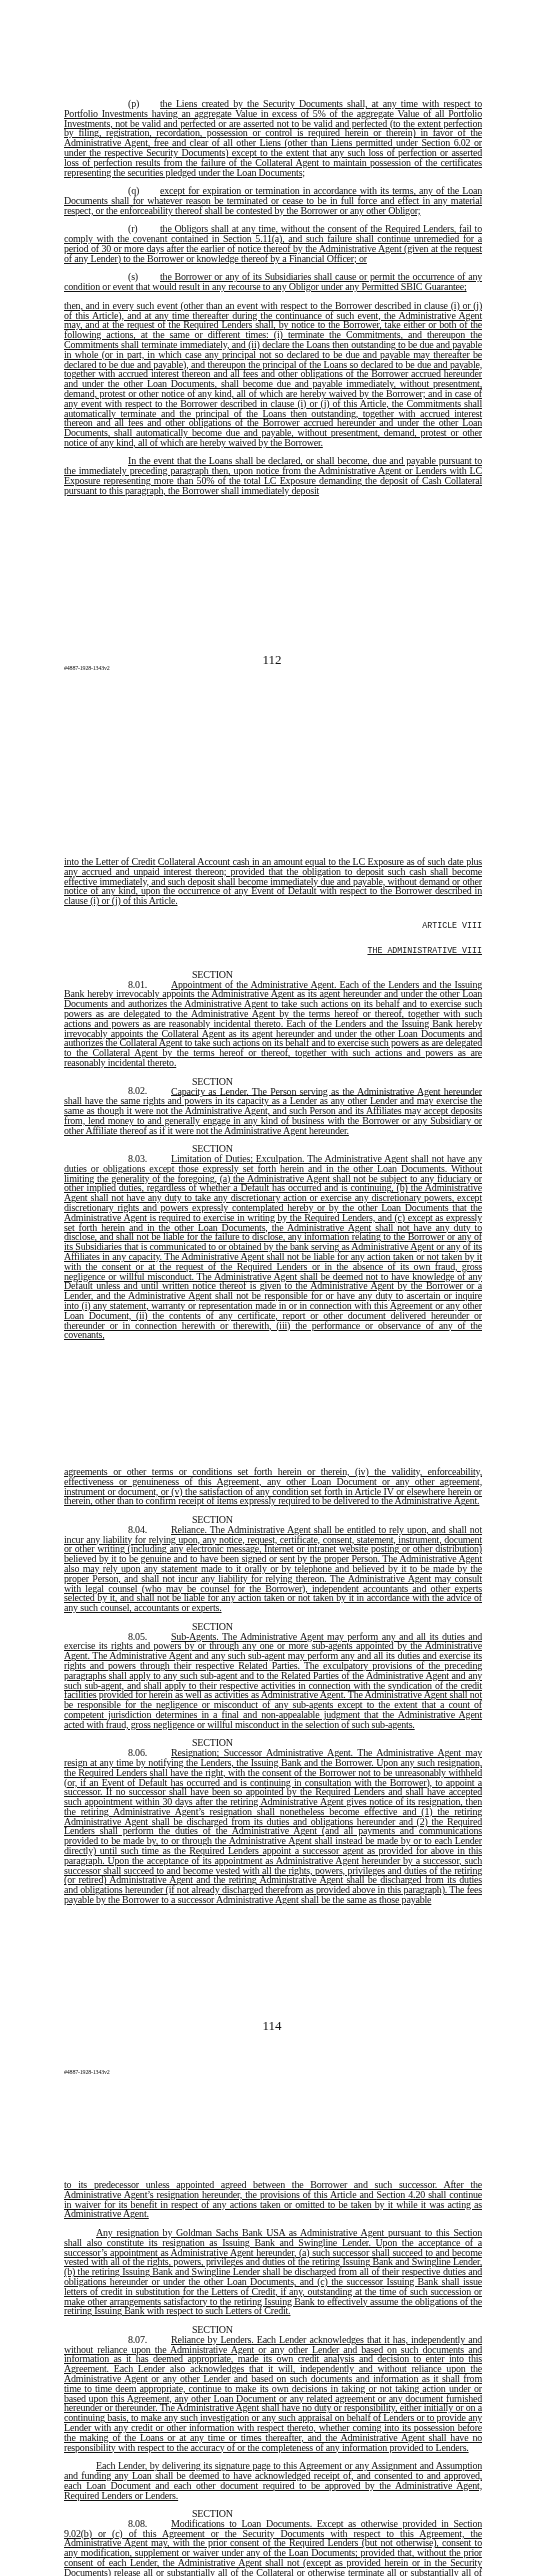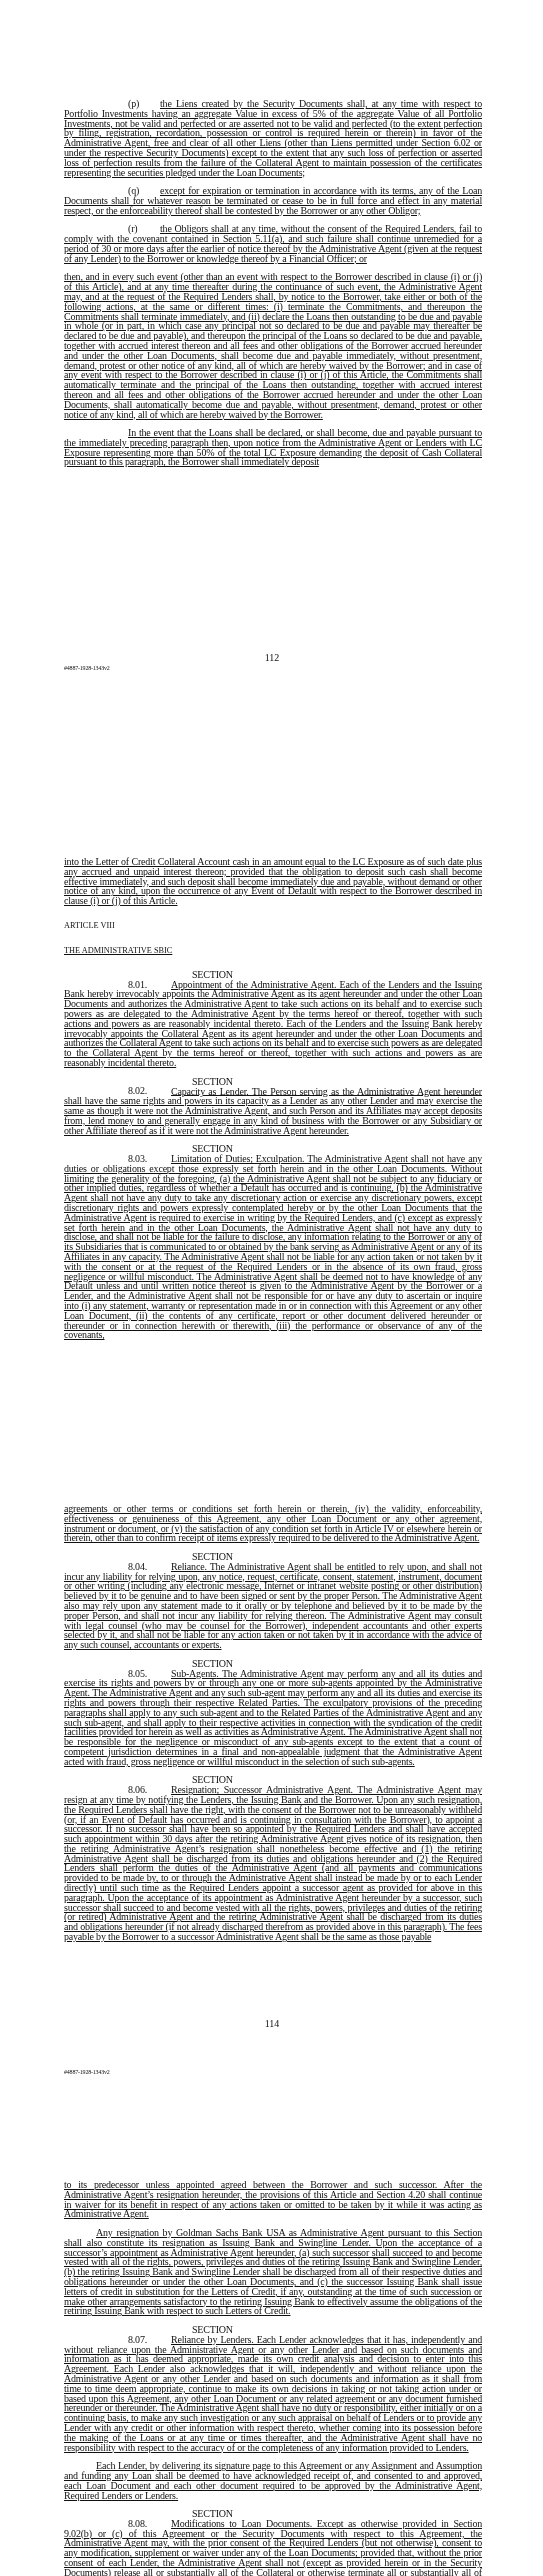--- a/index.html
+++ b/index.html
@@ -1,62 +1,63 @@
 <!DOCTYPE html>
 <html style="font-size:8.2px"><head>
   <meta charset="utf-8">
   <style>
     html, body { margin: 0; padding: 0; background: #ffffff; }
     body { width: 544px; font-family: "Liberation Serif", "DejaVu Serif", serif; color: #111; }
     .page { position: relative; width: 544px; height: 703px; background: #fff; box-sizing: border-box; overflow: hidden; }
     .content { position: absolute; left: 64px; width: 418px; }
     .p1 .content { top: 99px; }
     .p2 .content { top: 154px; }
-    .p3 .content { top: 61px; margin-top: 37px; }
+    .p3 .content { top: 61px; }
     .p4 .content { top: 71px; }
     p { margin: 0 0 8.8px 0; font-size: 10px; line-height: 9.8px; text-align: justify; letter-spacing: -0.2px; word-spacing: 0.1px; text-decoration: underline; }
     p.indent-clause { text-indent: 64px; }
     p.indent-section { text-indent: 64px; }
     p.indent-para { text-indent: 32px; }
     .clause-num { display: inline-block; width: 32px; text-indent: 0; }
     .sec-num { display: inline-block; width: 43px; }
     u { text-decoration: underline; text-underline-offset: 1px; }
-    .center { text-align: left; text-indent: 0; font-size: 8.3px; line-height: 9.8px; margin: 0 0 14.4px 0; }
-    .page-num { position: absolute; left: 0; width: 544px; text-align: center; font-size: 10px; }
+    .center { text-align: right; text-indent: 0; font-size: 8.3px; line-height: 9.8px; margin: 0 0 14.4px 0; font-family: Liberation Mono, monospace; }
+    .page-num { position: absolute; left: 0; width: 544px; text-align: center; font-size: 13px; }
     .doc-id { position: absolute; left: 64px; font-size: 6px; letter-spacing: -0.2px; }
     .p1 .page-num { top: 652px; } .p1 .doc-id { top: 665px; }
     .p2 .page-num { top: 721px; }
     .p3 .page-num { top: 612px; } .p3 .doc-id { top: 663px; }
   </style>
 </head>
 <body>
 
 <div class="page p1">
   <div class="content">
     <p class="indent-clause"><span class="clause-num">(p)</span><span>the Liens created by the Security Documents shall, at any time with respect to Portfolio Investments having an aggregate Value in excess of 5% of the aggregate Value of all Portfolio Investments, not be valid and perfected or are asserted not to be valid and perfected (to the extent perfection by filing, registration, recordation, possession or control is required herein or therein) in favor of the Administrative Agent, free and clear of all other Liens (other than Liens permitted under </span><u>Section 6.02</u><span> or under the respective Security Documents) except to the extent that any such loss of perfection or asserted loss of perfection results from the failure of the Collateral Agent to maintain possession of the certificates representing the securities pledged under the Loan Documents;</span></p>
 
     <p class="indent-clause"><span class="clause-num">(q)</span><span>except for expiration or termination in accordance with its terms, any of the Loan Documents shall for whatever reason be terminated or cease to be in full force and effect in any material respect, or the enforceability thereof shall be contested by the Borrower or any other Obligor;</span></p>
 
     <p class="indent-clause"><span class="clause-num">(r)</span><span>the Obligors shall at any time, without the consent of the Required Lenders, fail to comply with the covenant contained in </span><u>Section 5.11(a)</u><span>, and such failure shall continue unremedied for a period of 30 or more days after the earlier of notice thereof by the Administrative Agent (given at the request of any Lender) to the Borrower or knowledge thereof by a Financial Officer; or</span></p>
 
+    <p class="indent-clause"><span class="clause-num">(s)</span><span>the Borrower or any of its Subsidiaries shall cause or permit the occurrence of any condition or event that would result in any recourse to any Obligor under any Permitted SBIC Guarantee;</span></p>
 
     <p><span>then, and in every such event (other than an event with respect to the Borrower described in </span><u>clause (i)</u><span> or </span><u>(j)</u><span> of this Article), and at any time thereafter during the continuance of such event, the Administrative Agent may, and at the request of the Required Lenders shall, by notice to the Borrower, take either or both of the following actions, at the same or different times: (i) terminate the Commitments, and thereupon the Commitments shall terminate immediately, and (ii) declare the Loans then outstanding to be due and payable in whole (or in part, in which case any principal not so declared to be due and payable may thereafter be declared to be due and payable), and thereupon the principal of the Loans so declared to be due and payable, together with accrued interest thereon and all fees and other obligations of the Borrower accrued hereunder and under the other Loan Documents, shall become due and payable immediately, without presentment, demand, protest or other notice of any kind, all of which are hereby waived by the Borrower; and in case of any event with respect to the Borrower described in </span><u>clause (i)</u><span> or </span><u>(j)</u><span> of this Article, the Commitments shall automatically terminate and the principal of the Loans then outstanding, together with accrued interest thereon and all fees and other obligations of the Borrower accrued hereunder and under the other Loan Documents, shall automatically become due and payable, without presentment, demand, protest or other notice of any kind, all of which are hereby waived by the Borrower.</span></p>
 
     <p class="indent-section"><span>In the event that the Loans shall be declared, or shall become, due and payable pursuant to the immediately preceding paragraph then, upon notice from the Administrative Agent or Lenders with LC Exposure representing more than 50% of the total LC Exposure demanding the deposit of Cash Collateral pursuant to this paragraph, the Borrower shall immediately deposit</span></p>
   </div>
   <div class="page-num">112</div>
   <div class="doc-id">#4887-1928-1343v2</div>
 </div>
 
 <div class="page p2">
   <div class="content">
     <p><span>into the Letter of Credit Collateral Account cash in an amount equal to the LC Exposure as of such date </span><u>plus</u><span> any accrued and unpaid interest thereon; </span><u>provided</u><span> that the obligation to deposit such cash shall become effective immediately, and such deposit shall become immediately due and payable, without demand or other notice of any kind, upon the occurrence of any Event of Default with respect to the Borrower described in </span><u>clause (i)</u><span> or </span><u>(j)</u><span> of this Article.</span></p>
 
     <div class="center" style="margin-top:15.5px;">ARTICLE VIII</div>
-    <div class="center"><u>THE ADMINISTRATIVE SBIC</u></div>
+    <div class="center"><u>THE ADMINISTRATIVE VIII</u></div>
 
     <p class="indent-section"><span class="sec-num">SECTION 8.01.</span><u>Appointment of the Administrative Agent</u><span>.  Each of the Lenders and the Issuing Bank hereby irrevocably appoints the Administrative Agent as its agent hereunder and under the other Loan Documents and authorizes the Administrative Agent to take such actions on its behalf and to exercise such powers as are delegated to the Administrative Agent by the terms hereof or thereof, together with such actions and powers as are reasonably incidental thereto. Each of the Lenders and the Issuing Bank hereby irrevocably appoints the Collateral Agent as its agent hereunder and under the other Loan Documents and authorizes the Collateral Agent to take such actions on its behalf and to exercise such powers as are delegated to the Collateral Agent by the terms hereof or thereof, together with such actions and powers as are reasonably incidental thereto.</span></p>
 
     <p class="indent-section"><span class="sec-num">SECTION 8.02.</span><u>Capacity as Lender</u><span>.  The Person serving as the Administrative Agent hereunder shall have the same rights and powers in its capacity as a Lender as any other Lender and may exercise the same as though it were not the Administrative Agent, and such Person and its Affiliates may accept deposits from, lend money to and generally engage in any kind of business with the Borrower or any Subsidiary or other Affiliate thereof as if it were not the Administrative Agent hereunder.</span></p>
 
     <p class="indent-section"><span class="sec-num">SECTION 8.03.</span><u>Limitation of Duties; Exculpation</u><span>.  The Administrative Agent shall not have any duties or obligations except those expressly set forth herein and in the other Loan Documents.  Without limiting the generality of the foregoing, (a) the Administrative Agent shall not be subject to any fiduciary or other implied duties, regardless of whether a Default has occurred and is continuing, (b) the Administrative Agent shall not have any duty to take any discretionary action or exercise any discretionary powers, except discretionary rights and powers expressly contemplated hereby or by the other Loan Documents that the Administrative Agent is required to exercise in writing by the Required Lenders, and (c) except as expressly set forth herein and in the other Loan Documents, the Administrative Agent shall not have any duty to disclose, and shall not be liable for the failure to disclose, any information relating to the Borrower or any of its Subsidiaries that is communicated to or obtained by the bank serving as Administrative Agent or any of its Affiliates in any capacity.  The Administrative Agent shall not be liable for any action taken or not taken by it with the consent or at the request of the Required Lenders or in the absence of its own fraud, gross negligence or willful misconduct.  The Administrative Agent shall be deemed not to have knowledge of any Default unless and until written notice thereof is given to the Administrative Agent by the Borrower or a Lender, and the Administrative Agent shall not be responsible for or have any duty to ascertain or inquire into (i) any statement, warranty or representation made in or in connection with this Agreement or any other Loan Document, (ii) the contents of any certificate, report or other document delivered hereunder or thereunder or in connection herewith or therewith, (iii) the performance or observance of any of the covenants,</span></p>
   </div>
   <div class="page-num">113</div>
 
 </div>

